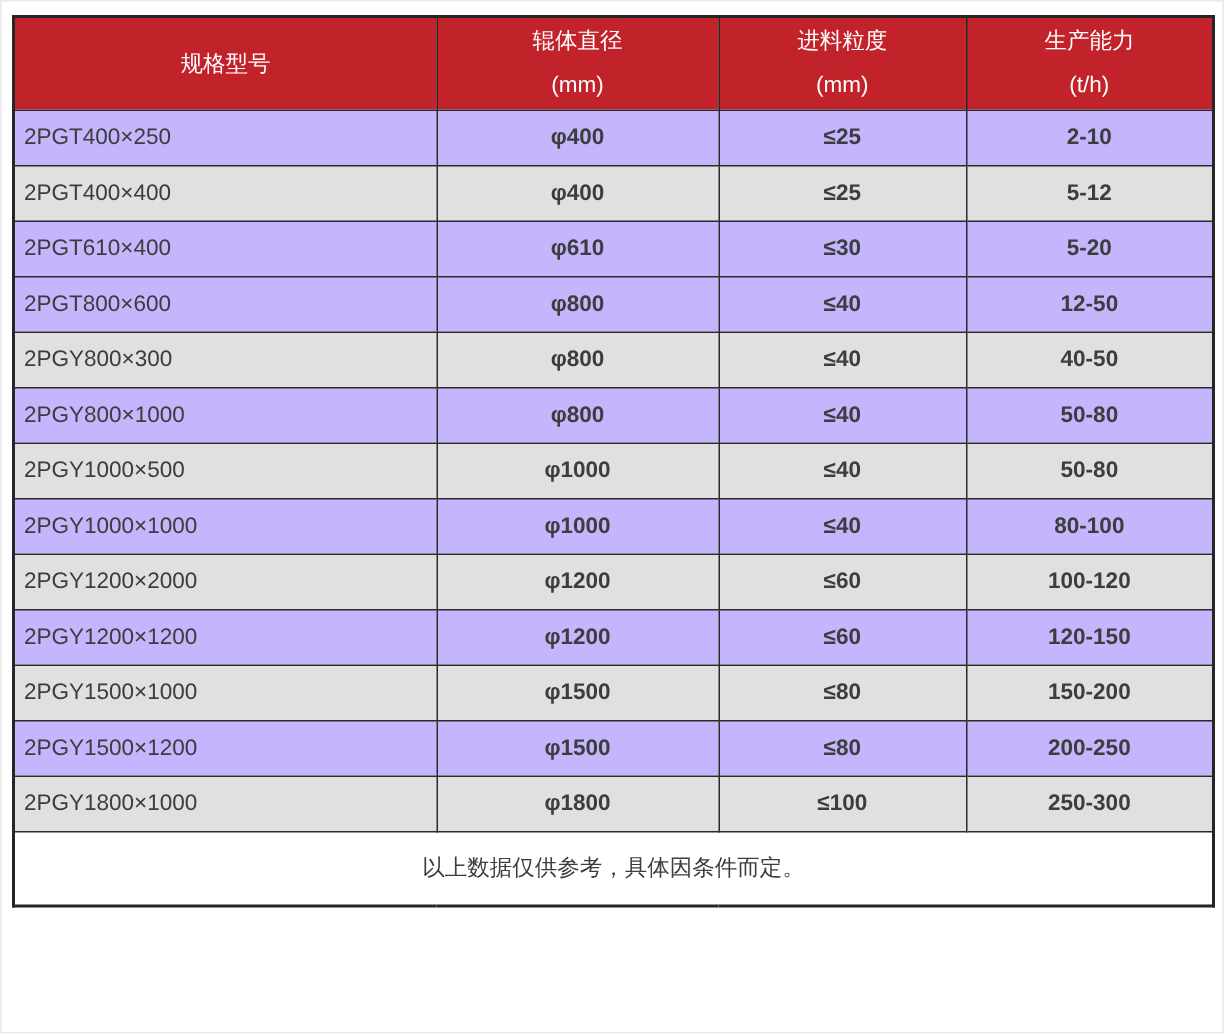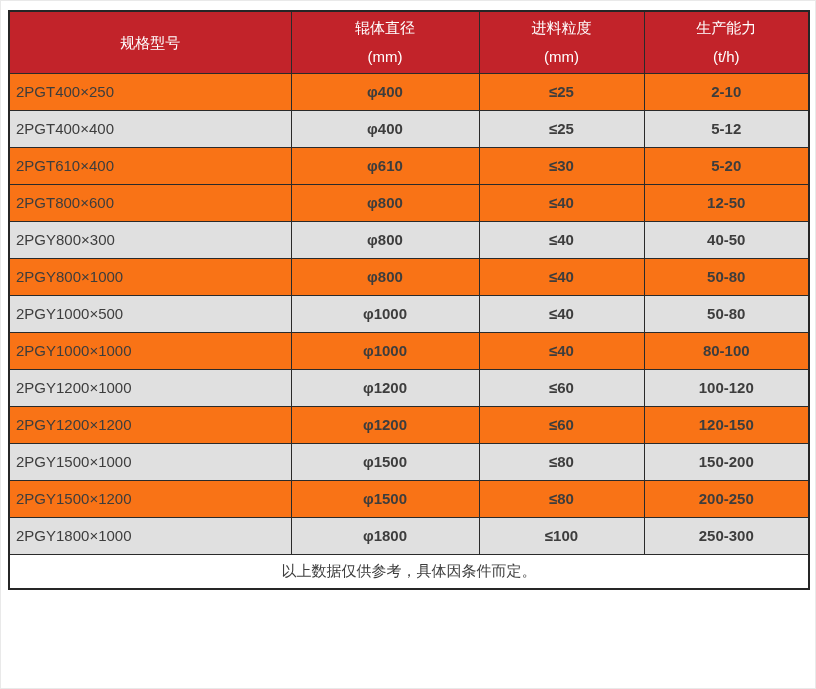--- a/index.html
+++ b/index.html
@@ -35,35 +35,35 @@
     font-weight: normal;
     height: 62px;
     text-align: center;
     padding: 0;
   }
   .h-line {
     line-height: 29px;
   }
   .spec-table tbody td {
     height: 37px;
-    background: #f97316;
+    background: #c4b5fd;
   }
   .spec-table tbody tr.alt td {
     background: #e0e0e0;
   }
   .cell-left {
     text-align: left;
     padding-left: 6px;
   }
   .cell-center {
     text-align: center;
     font-weight: bold;
   }
   .spec-table tfoot td {
-    height: 35px;
+    height: 50px;
     text-align: center;
     background: #ffffff;
   }
 </style>
 </head>
 <body>
 
 <div class="page">
   <table class="spec-table">
     <colgroup>
@@ -134,21 +134,21 @@
           <td class="cell-center">≤40</td>
           <td class="cell-center">50-80</td>
         </tr>
         <tr>
           <td class="cell-left">2PGY1000×1000</td>
           <td class="cell-center">φ1000</td>
           <td class="cell-center">≤40</td>
           <td class="cell-center">80-100</td>
         </tr>
         <tr class="alt">
-          <td class="cell-left">2PGY1200×1000</td>
+          <td class="cell-left">2PGY1200×2000</td>
           <td class="cell-center">φ1200</td>
           <td class="cell-center">≤60</td>
           <td class="cell-center">100-120</td>
         </tr>
         <tr>
           <td class="cell-left">2PGY1200×1200</td>
           <td class="cell-center">φ1200</td>
           <td class="cell-center">≤60</td>
           <td class="cell-center">120-150</td>
         </tr>

